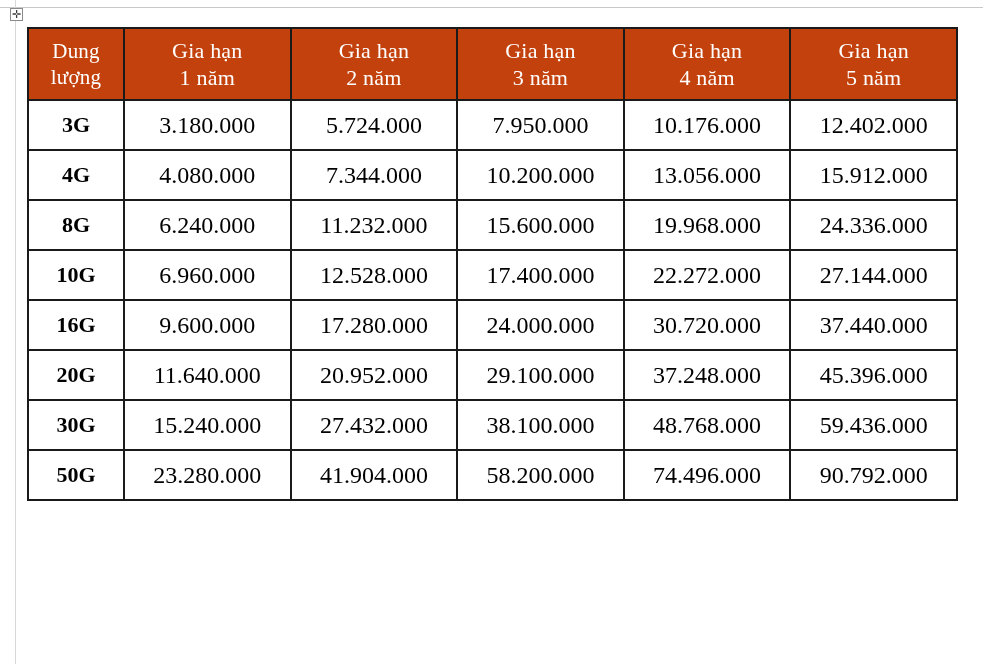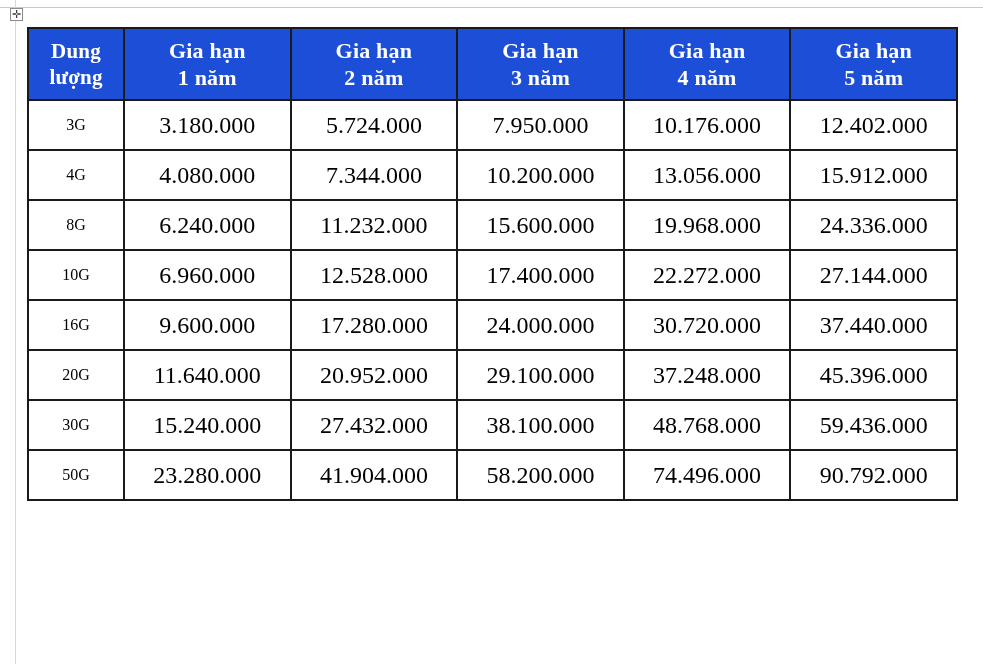--- a/index.html
+++ b/index.html
@@ -62,23 +62,23 @@
     border-collapse: collapse;
     width: 931px;
     table-layout: fixed;
   }
   table.price th,
   table.price td {
     border: 2px solid #1a1a1a;
     box-sizing: border-box;
   }
   table.price thead th {
-    background: #1d4ed8;
+    background: #c2410c;
     color: #ffffff;
-    font-weight: bold;
+    font-weight: normal;
     font-size: 22px;
     line-height: 1.25;
     text-align: center;
     padding: 7px 4px;
     height: 72px;
     vertical-align: middle;
     letter-spacing: 0.2px;
   }
   table.price thead th.col-cap {
     width: 96px;
@@ -87,22 +87,22 @@
   table.price tbody td {
     height: 50px;
     vertical-align: middle;
     font-size: 24px;
     text-align: center;
     padding: 2px 6px;
     color: #000000;
     background: #ffffff;
   }
   table.price tbody td.cap {
-    font-weight: normal;
-    font-size: 16px;
+    font-weight: bold;
+    font-size: 22px;
     width: 96px;
   }
   .hdr-line { display: block; }
 </style>
 </head>
 <body>
 
 <div class="page">
 
   <div class="guide-top"></div>

